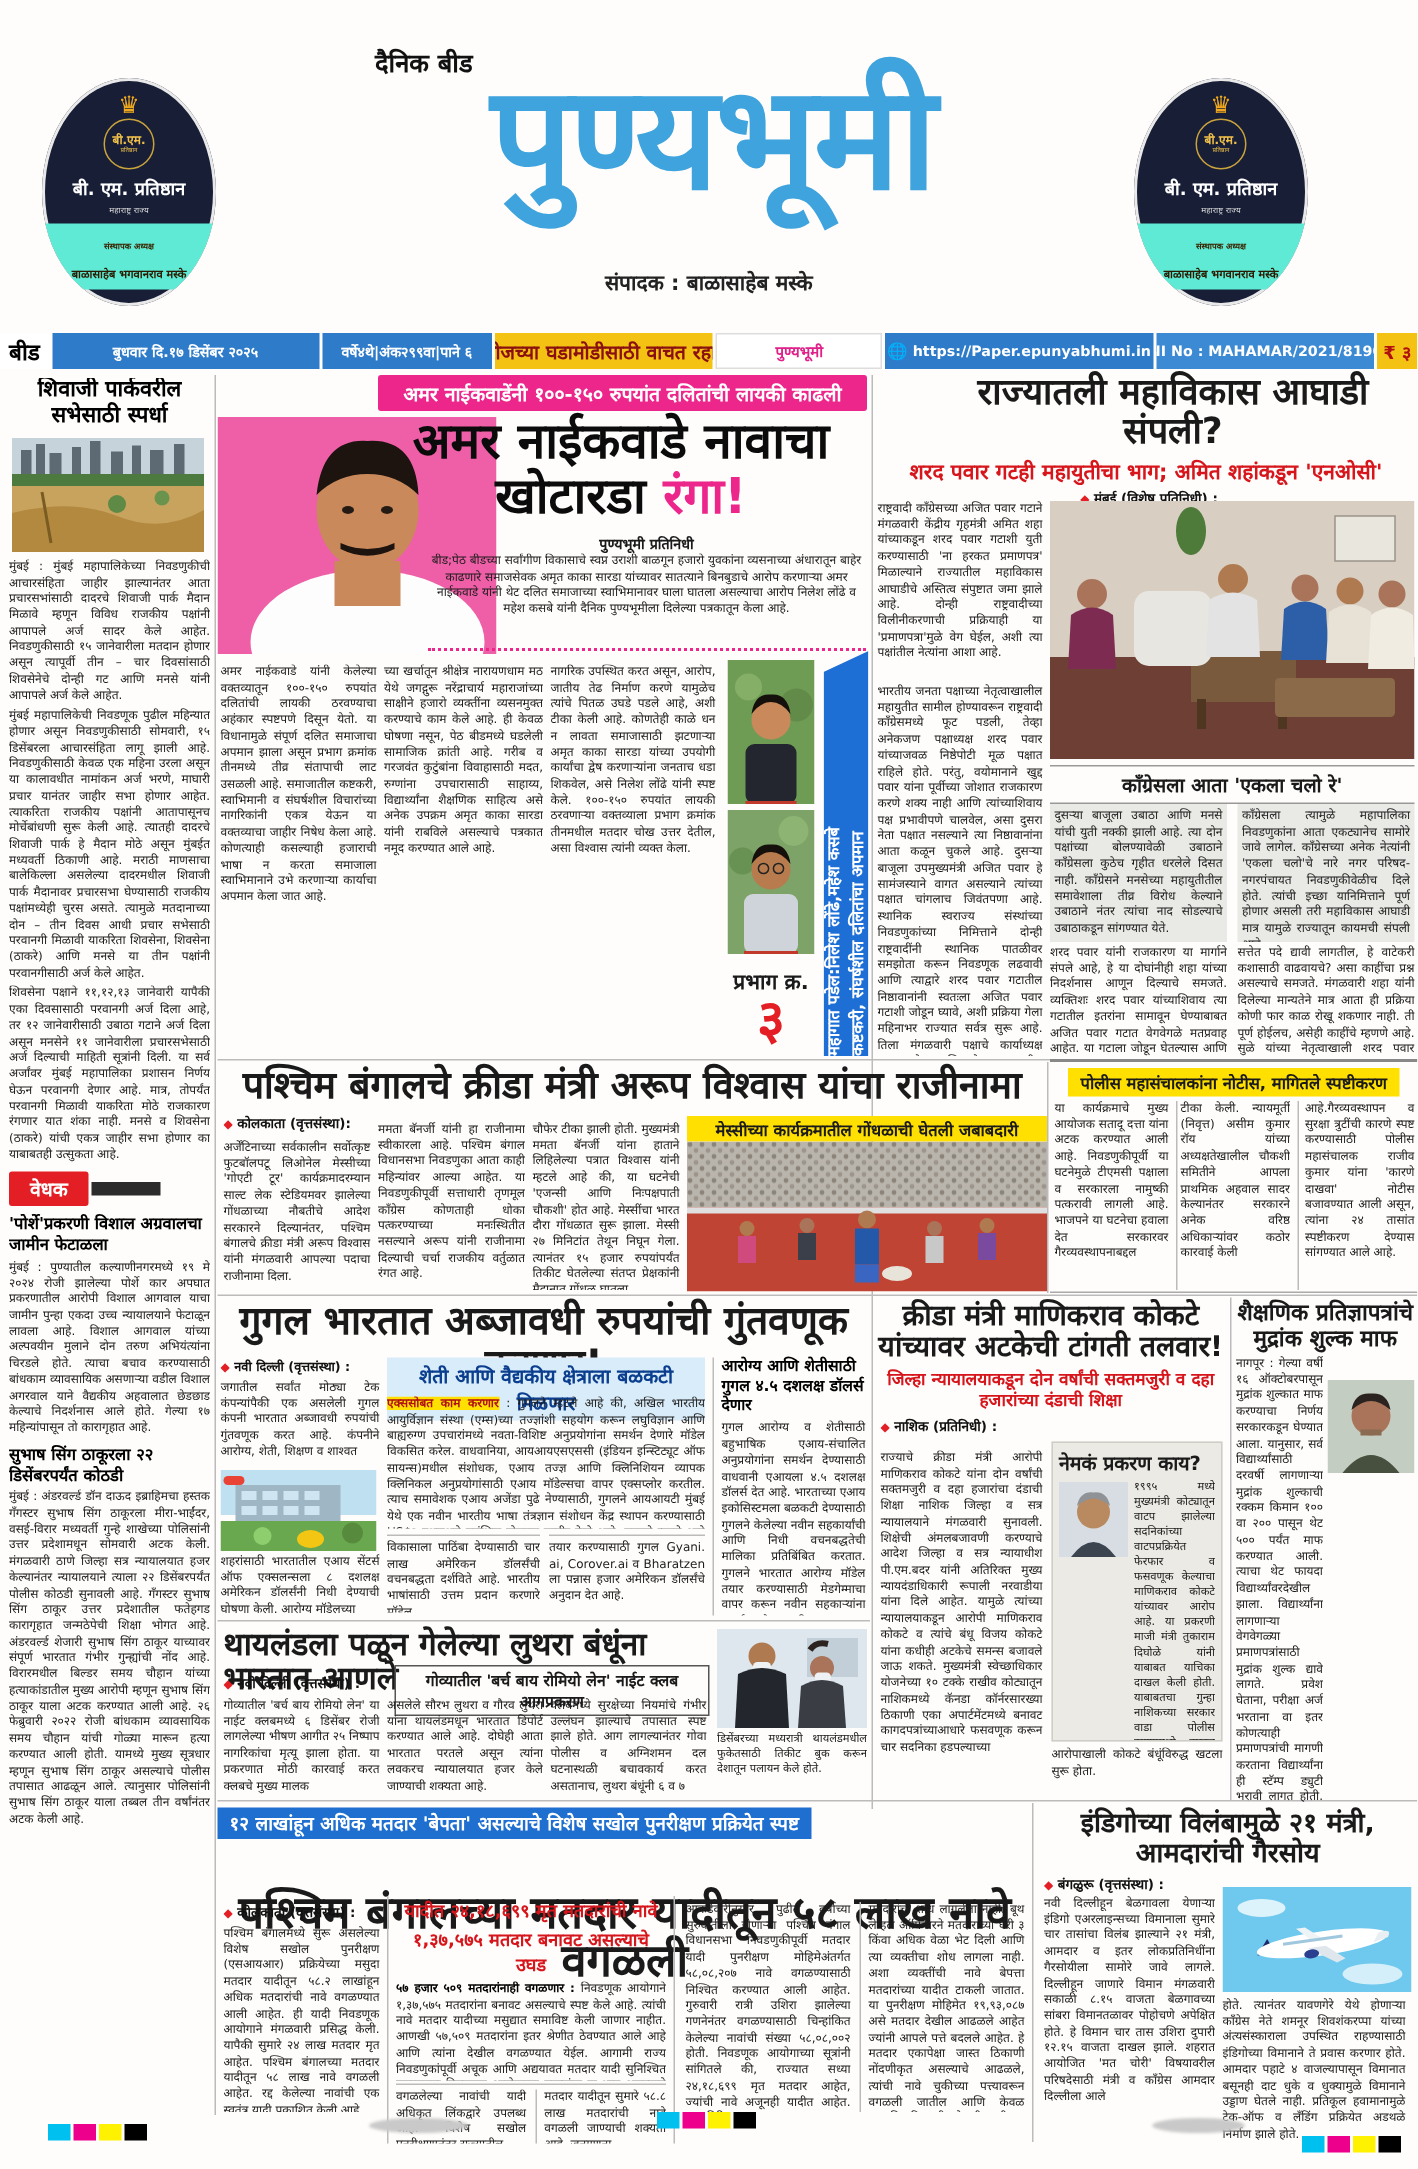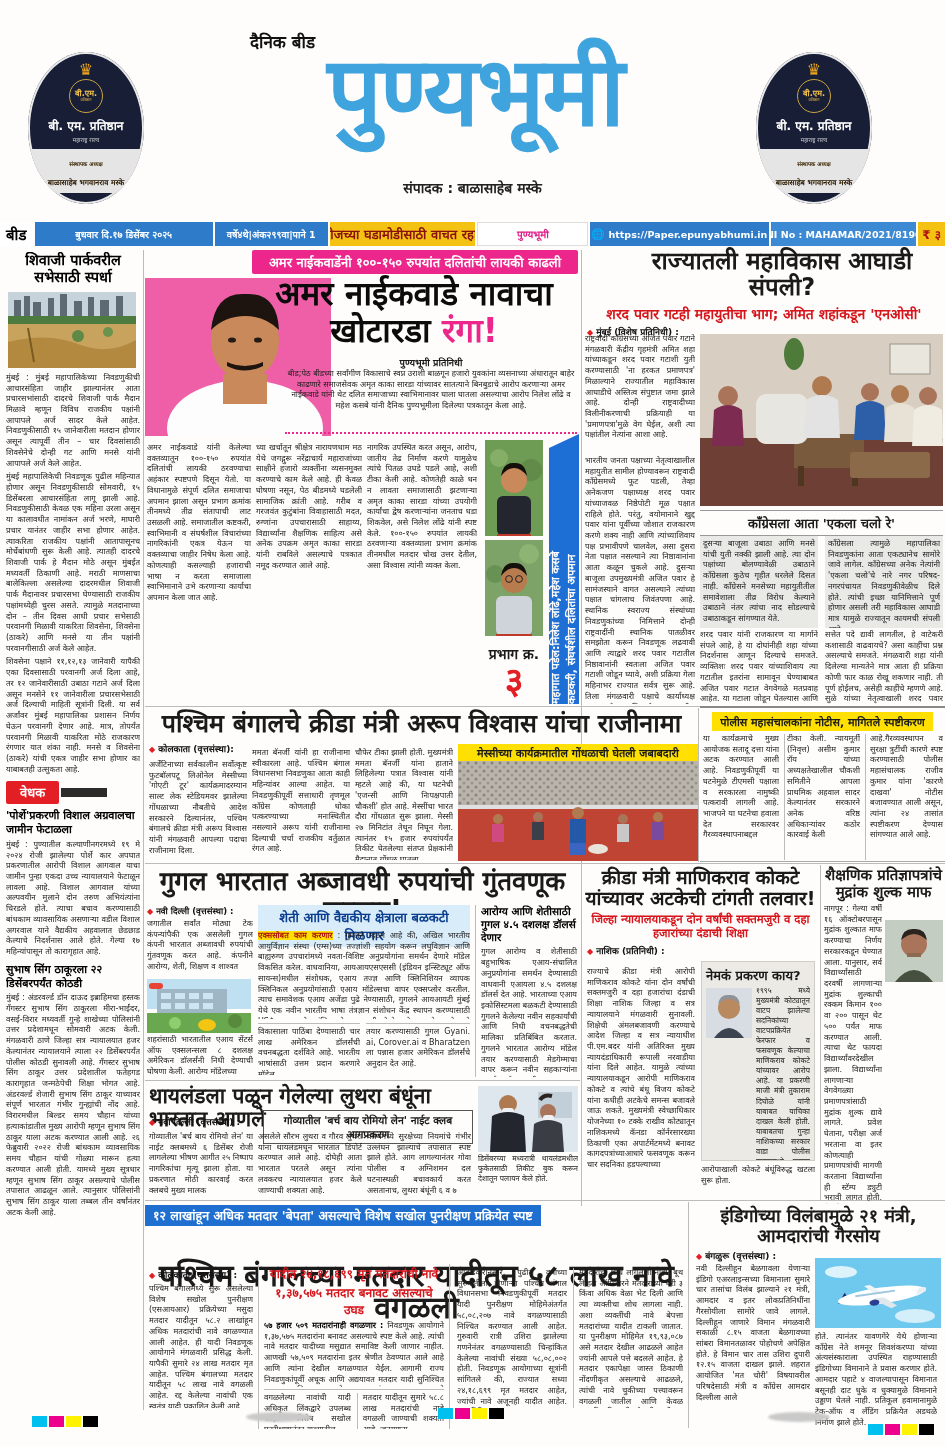--- a/index.html
+++ b/index.html
@@ -12,21 +12,21 @@
   .badge { position:absolute; width:116px; height:152px; background:#171e36; border-radius:50%;
            display:flex; flex-direction:column; align-items:center; justify-content:flex-start;
            padding-top:10px; overflow:hidden; box-shadow:0 0 0 2px #e9e9e9 inset; }
   .badge .crown { color:#f0a81e; font-size:16px; line-height:1; }
   .badge .bm-circle { border:1px solid #caa33c; border-radius:50%; width:34px; height:34px;
            display:flex; flex-direction:column; align-items:center; justify-content:center; margin-top:1px; }
   .badge .bm-short { color:#f0c04a; font-size:8px; font-weight:bold; line-height:1; }
   .badge .bm-short-sub { color:#f0c04a; font-size:4px; line-height:1.2; }
   .badge .bm-name { color:#ffffff; font-size:12px; font-weight:bold; margin-top:4px; white-space:nowrap; }
   .badge .bm-state { color:#d8d8d8; font-size:5.5px; margin-top:2px; }
-  .badge .founder-band { background:#e5e5e5; width:100%; margin-top:5px; text-align:center; padding:2px 0 4px; }
+  .badge .founder-band { background:#5eead4; width:100%; margin-top:5px; text-align:center; padding:2px 0 4px; }
   .badge .founder-label { font-size:5.5px; color:#3a2400; font-weight:bold; }
   .badge .founder-name { font-size:7.5px; color:#2b1a00; font-weight:bold; }
   .mast-daily { position:absolute; left:250px; top:30px; font-size:17px; font-weight:bold; color:#111; }
   .mast-title { position:absolute; left:205px; top:40px; width:540px; text-align:center;
                 font-size:96px; font-weight:bold; color:#3fa3dd; line-height:1.1; letter-spacing:-2px; }
   .mast-editor { position:absolute; left:330px; top:178px; width:285px; text-align:center;
                  font-size:14px; font-weight:bold; color:#222; }
 
   
   .dateline { position:absolute; left:0; top:222px; width:945px; height:24px; display:flex; align-items:stretch; gap:2px; }
@@ -123,21 +123,21 @@
       </span>
     </div>
     <div class="mast-daily">दैनिक बीड</div>
     <div class="mast-title">पुण्यभूमी</div>
     <div class="mast-editor">संपादक : बाळासाहेब मस्के</div>
   </div>
 
   <div class="dateline">
     <div class="dl-seg dl-city">बीड</div>
     <div class="dl-seg dl-blue" style="width:186px;">बुधवार दि.१७ डिसेंबर २०२५</div>
-    <div class="dl-seg dl-blue" style="width:118px;">वर्षे४थे|अंक२९९वा|पाने 1</div>
+    <div class="dl-seg dl-blue" style="width:118px;">वर्षे४थे|अंक२९९वा|पाने ६</div>
     <div class="dl-seg dl-yellow" style="width:152px;">दररोजच्या घडामोडीसाठी वाचत रहा...</div>
     <div class="dl-seg dl-paper" style="width:116px;">पुण्यभूमी</div>
     <div class="dl-seg dl-blue" style="width:186px;">
       <span class="globe">🌐</span>
       <span>https://Paper.epunyabhumi.in</span>
     </div>
     <div class="dl-seg dl-blue" style="width:152px;background:#3c8ad4;">RNI No : MAHAMAR/2021/81902</div>
     <div class="dl-seg dl-price">₹ ३</div>
   </div>
 
@@ -239,21 +239,21 @@
     </div>
     <div class="ribbon abs" style="left:404px;top:186px;width:30px;height:270px;">
       <span>महागात पडेल:निलेश लोंढे,महेश कसबे</span>
       <span>कष्टकरी, संघर्षशील दलितांचा अपमान</span>
     </div>
   </div>
 
   <div class="abs" style="left:583px;top:248px;width:362px;height:458px;">
     <div class="mva-headline">राज्यातली महाविकास आघाडी संपली?</div>
     <div class="mva-sub" style="margin-top:3px;">शरद पवार गटही महायुतीचा भाग; अमित शहांकडून 'एनओसी'</div>
-    <div class="byline" style="margin:2px 0 2px 4px;">
+    <div class="byline" style="margin:2px 0 2px 4px;text-align:center;">
       <span class="diamond">◆</span><span>मुंबई (विशेष प्रतिनिधी) :</span>
     </div>
     <p class="bt abs" style="left:2px;top:86px;width:110px;height:120px;">राष्ट्रवादी काँग्रेसच्या अजित पवार गटाने मंगळवारी केंद्रीय गृहमंत्री अमित शहा यांच्याकडून शरद पवार गटाशी युती करण्यासाठी 'ना हरकत प्रमाणपत्र' मिळाल्याने राज्यातील महाविकास आघाडीचे अस्तित्व संपुष्टात जमा झाले आहे. दोन्ही राष्ट्रवादीच्या विलीनीकरणाची प्रक्रियाही या 'प्रमाणपत्रा'मुळे वेग घेईल, अशी त्या पक्षांतील नेत्यांना आशा आहे.</p>
     <p class="bt abs" style="left:2px;top:208px;width:110px;height:248px;">भारतीय जनता पक्षाच्या नेतृत्वाखालील महायुतीत सामील होण्यावरून राष्ट्रवादी काँग्रेसमध्ये फूट पडली, तेव्हा अनेकजण पक्षाध्यक्ष शरद पवार यांच्याजवळ निष्ठेपोटी मूळ पक्षात राहिले होते. परंतु, वयोमानाने खुद्द पवार यांना पूर्वीच्या जोशात राजकारण करणे शक्य नाही आणि त्यांच्याशिवाय पक्ष प्रभावीपणे चालवेल, असा दुसरा नेता पक्षात नसल्याने त्या निष्ठावानांना आता कळून चुकले आहे. दुसऱ्या बाजूला उपमुख्यमंत्री अजित पवार हे सामंजस्याने वागत असल्याने त्यांच्या पक्षात चांगलाच जिवंतपणा आहे. स्थानिक स्वराज्य संस्थांच्या निवडणुकांच्या निमित्ताने दोन्ही राष्ट्रवादींनी स्थानिक पातळीवर समझोता करून निवडणूक लढवावी आणि त्याद्वारे शरद पवार गटातील निष्ठावानांनी स्वतःला अजित पवार गटाशी जोडून घ्यावे, अशी प्रक्रिया गेला महिनाभर राज्यात सर्वत्र सुरू आहे. तिला मंगळवारी पक्षाचे कार्याध्यक्ष प्रफुल पटेल आणि प्रदेशाध्यक्ष सुनील तटकरे यांनी शहा यांच्याकडून मान्यता मिळवली.</p>
     <svg class="photo abs" width="243" height="172" viewBox="0 0 243 172" style="left:117px;top:86px;">
       <rect width="243" height="110" fill="#d8cfc2"></rect>
       <rect y="104" width="243" height="68" fill="#6e3f34"></rect>
       <rect x="190" y="10" width="40" height="30" fill="#e9e6dd" stroke="#9a948a"></rect>
       <rect x="94" y="100" width="70" height="34" fill="#7a5a3c"></rect>
         <rect x="98" y="132" width="6" height="20" fill="#4e3620"></rect>

